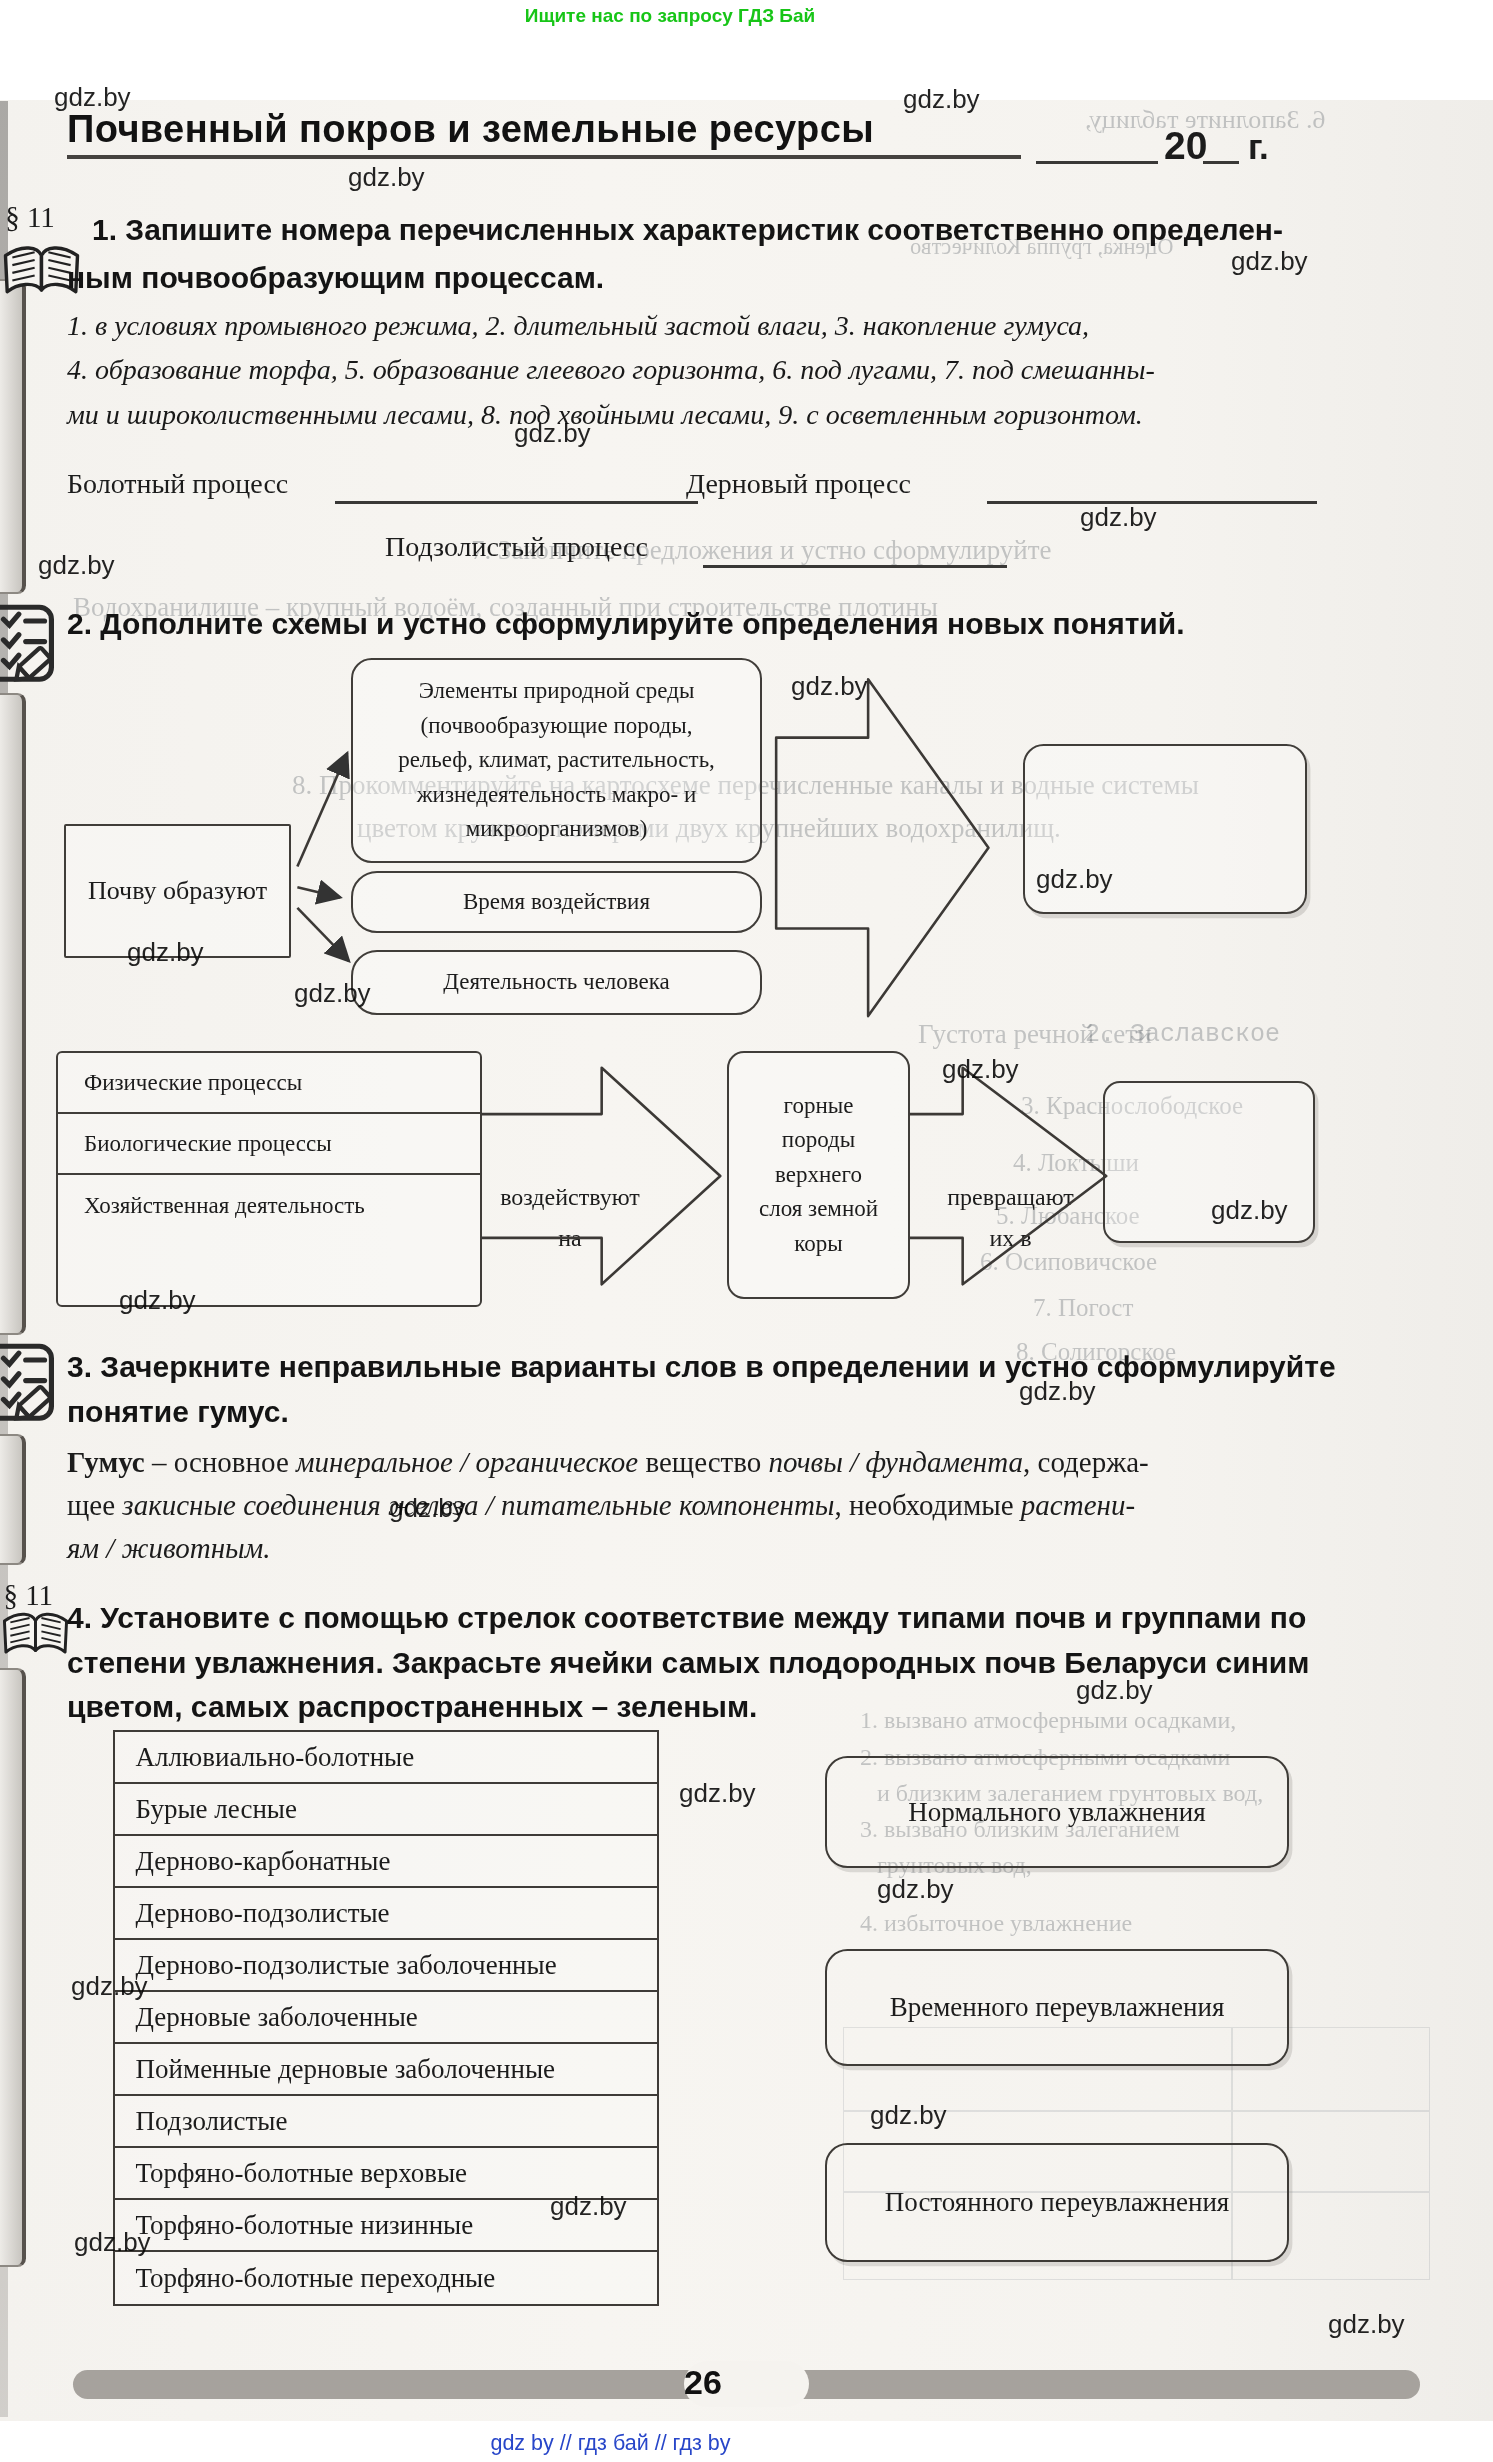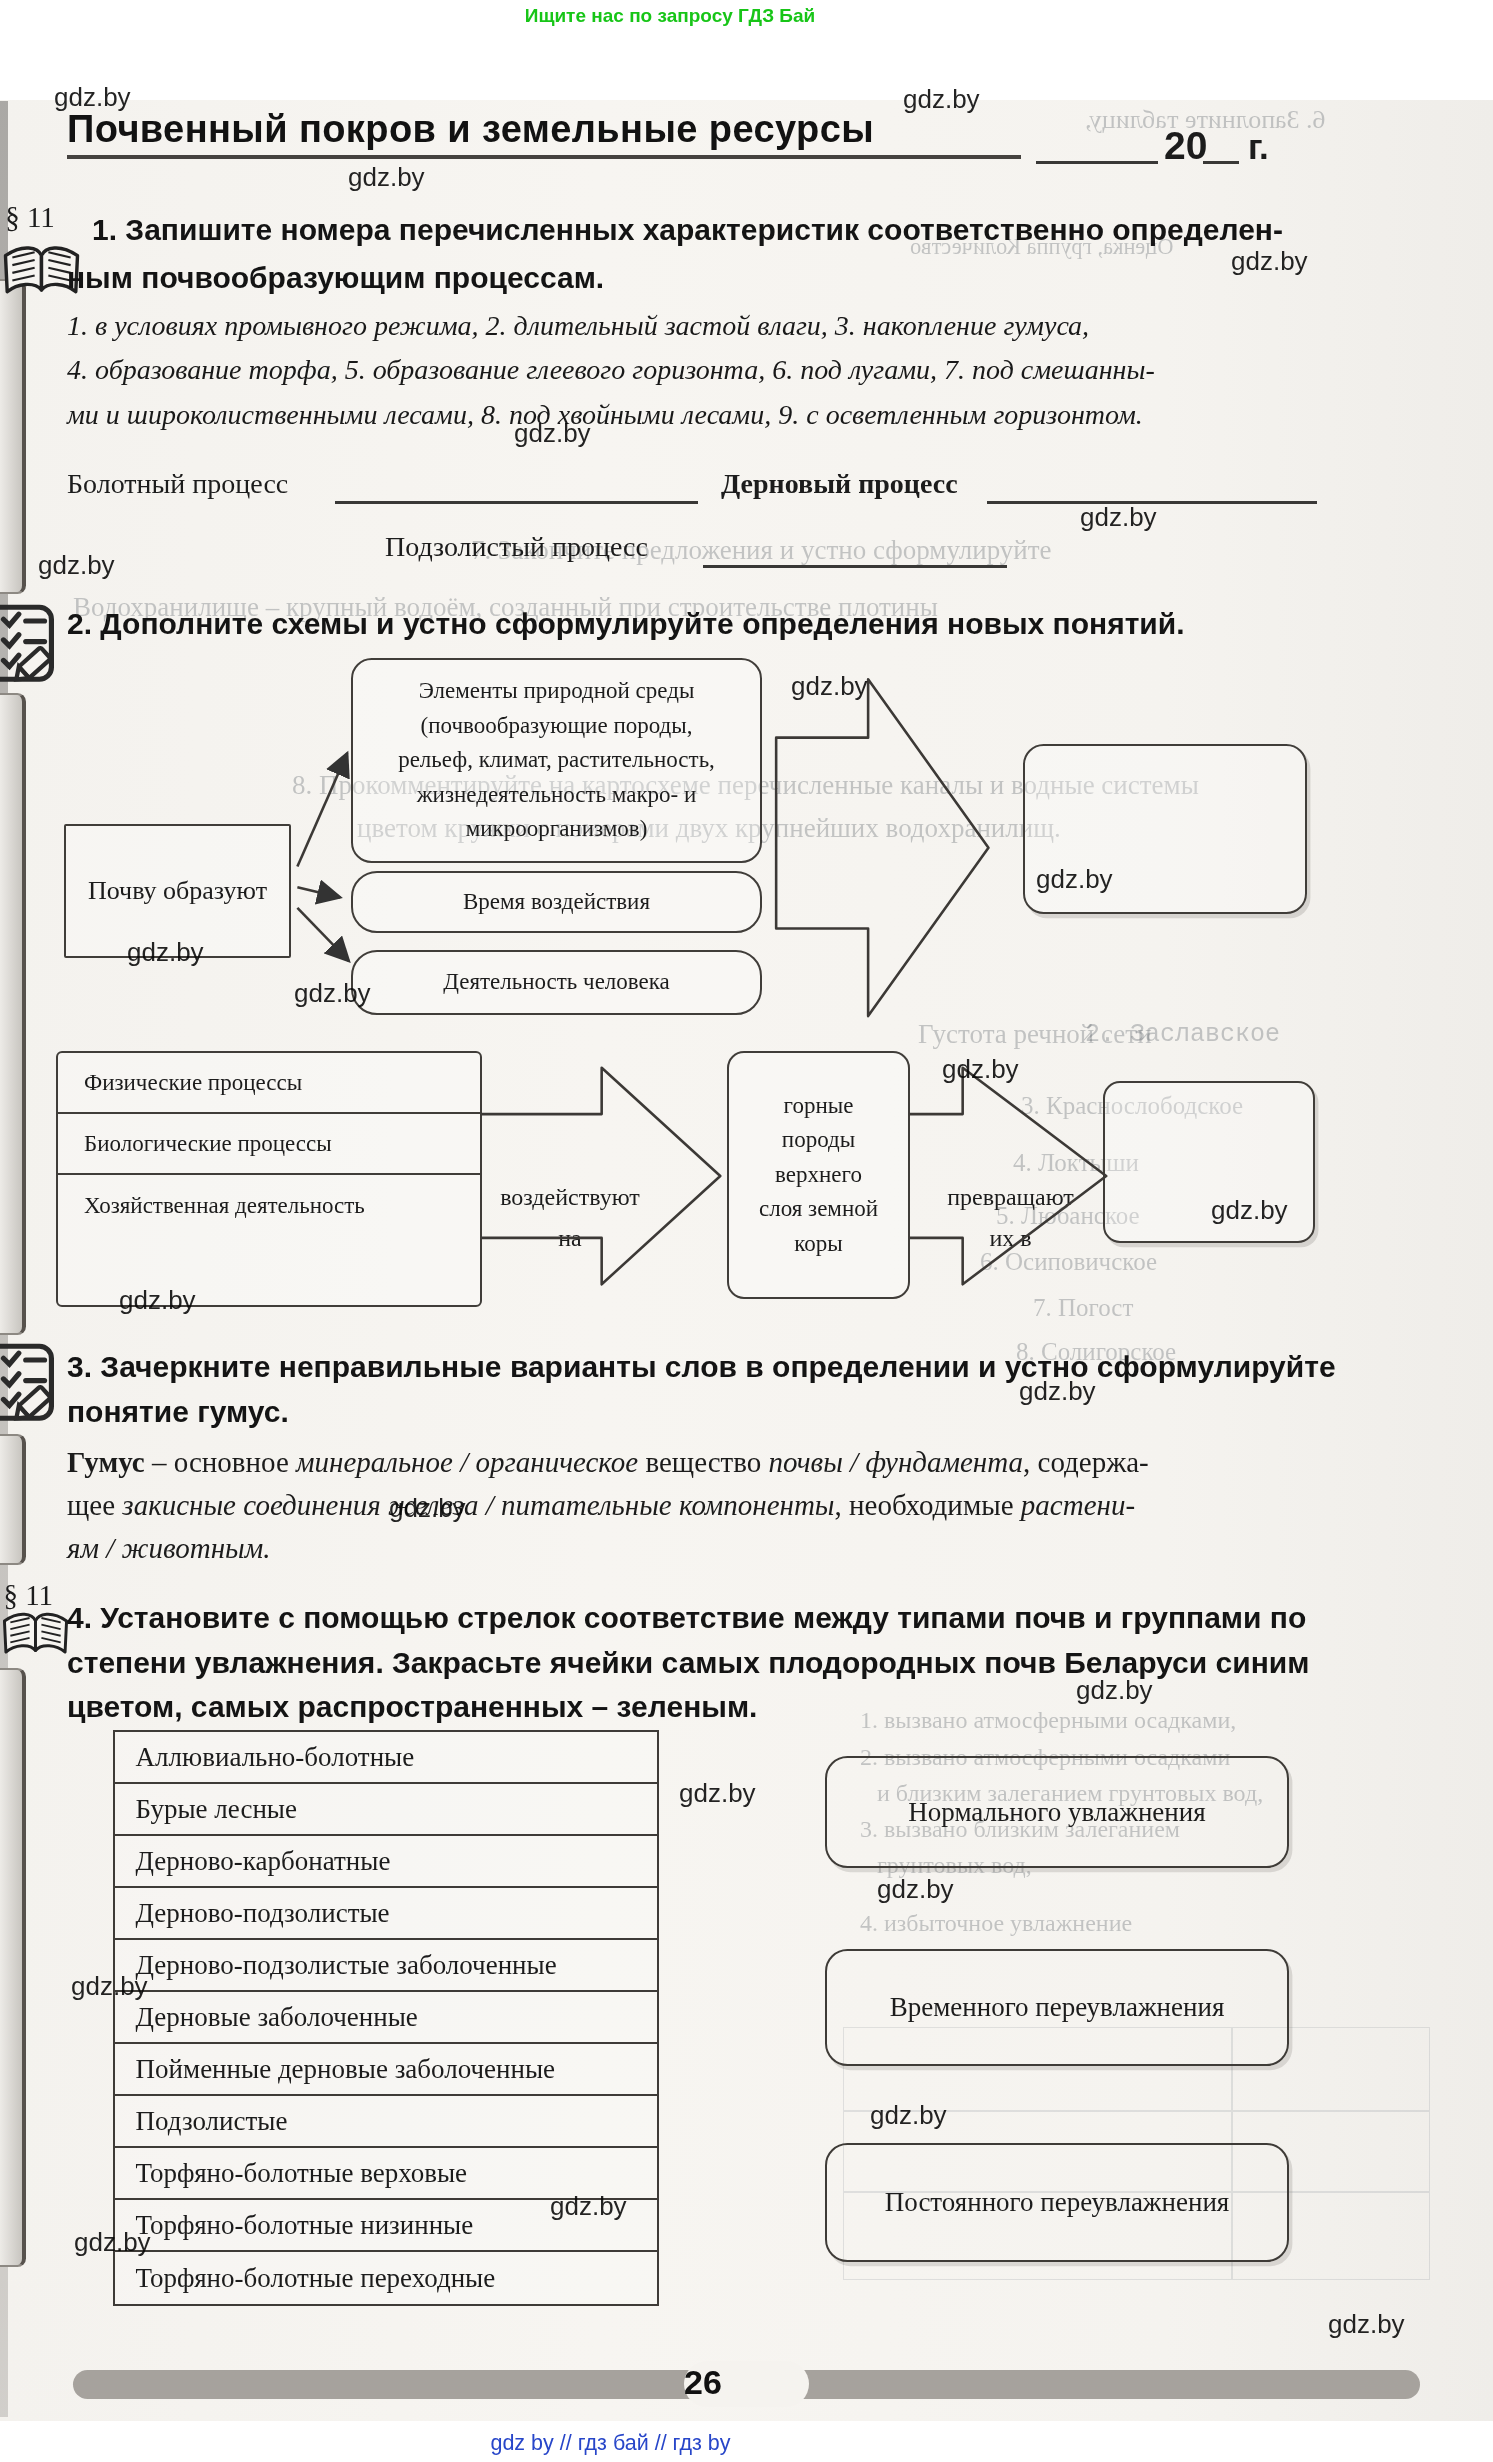--- a/index.html
+++ b/index.html
@@ -158,21 +158,21 @@
     </svg>
   </div>
 
   <div class="abs sans b task" style="left:67px;top:213px;margin-left:25px;">1. Запишите номера перечисленных характеристик соответственно определен-</div>
   <div class="abs sans b task" style="left:67px;top:261px;">ным почвообразующим процессам.</div>
   <div class="abs serif i ital-line" style="left:67px;top:310px;">1. в условиях промывного режима, 2. длительный застой влаги, 3. накопление гумуса,</div>
   <div class="abs serif i ital-line" style="left:67px;top:354px;">4. образование торфа, 5. образование глеевого горизонта, 6. под лугами, 7. под смешанны-</div>
   <div class="abs serif i ital-line" style="left:67px;top:399px;">ми и широколиственными лесами, 8. под хвойными лесами, 9. с осветленным горизонтом.</div>
   <div class="abs serif lbl" style="left:67px;top:468px;">Болотный процесс</div>
   <div class="abs fill-line" style="left:335px;top:501px;width:363px;"></div>
-  <div class="abs serif lbl" style="left:721px;top:468px;font-weight:bold;">Дерновый процесс</div>
+  <div class="abs serif lbl" style="left:686px;top:468px;">Дерновый процесс</div>
   <div class="abs fill-line" style="left:987px;top:501px;width:330px;"></div>
   <div class="abs serif lbl" style="left:385px;top:531px;">Подзолистый процесс</div>
   <div class="abs fill-line" style="left:703px;top:565px;width:304px;"></div>
 
   <div class="abs sans b task" style="left:67px;top:607px;">2. Дополните схемы и устно сформулируйте определения новых понятий.</div>
 
   <div class="abs box flexc" style="left:64px;top:824px;width:227px;height:134px;border-radius:2px;font-size:26px;">Почву образуют</div>
   <div class="abs box flexc dtext pre" style="left:351px;top:658px;width:411px;height:205px;">Элементы природной среды
 (почвообразующие породы,
 рельеф, климат, растительность,

